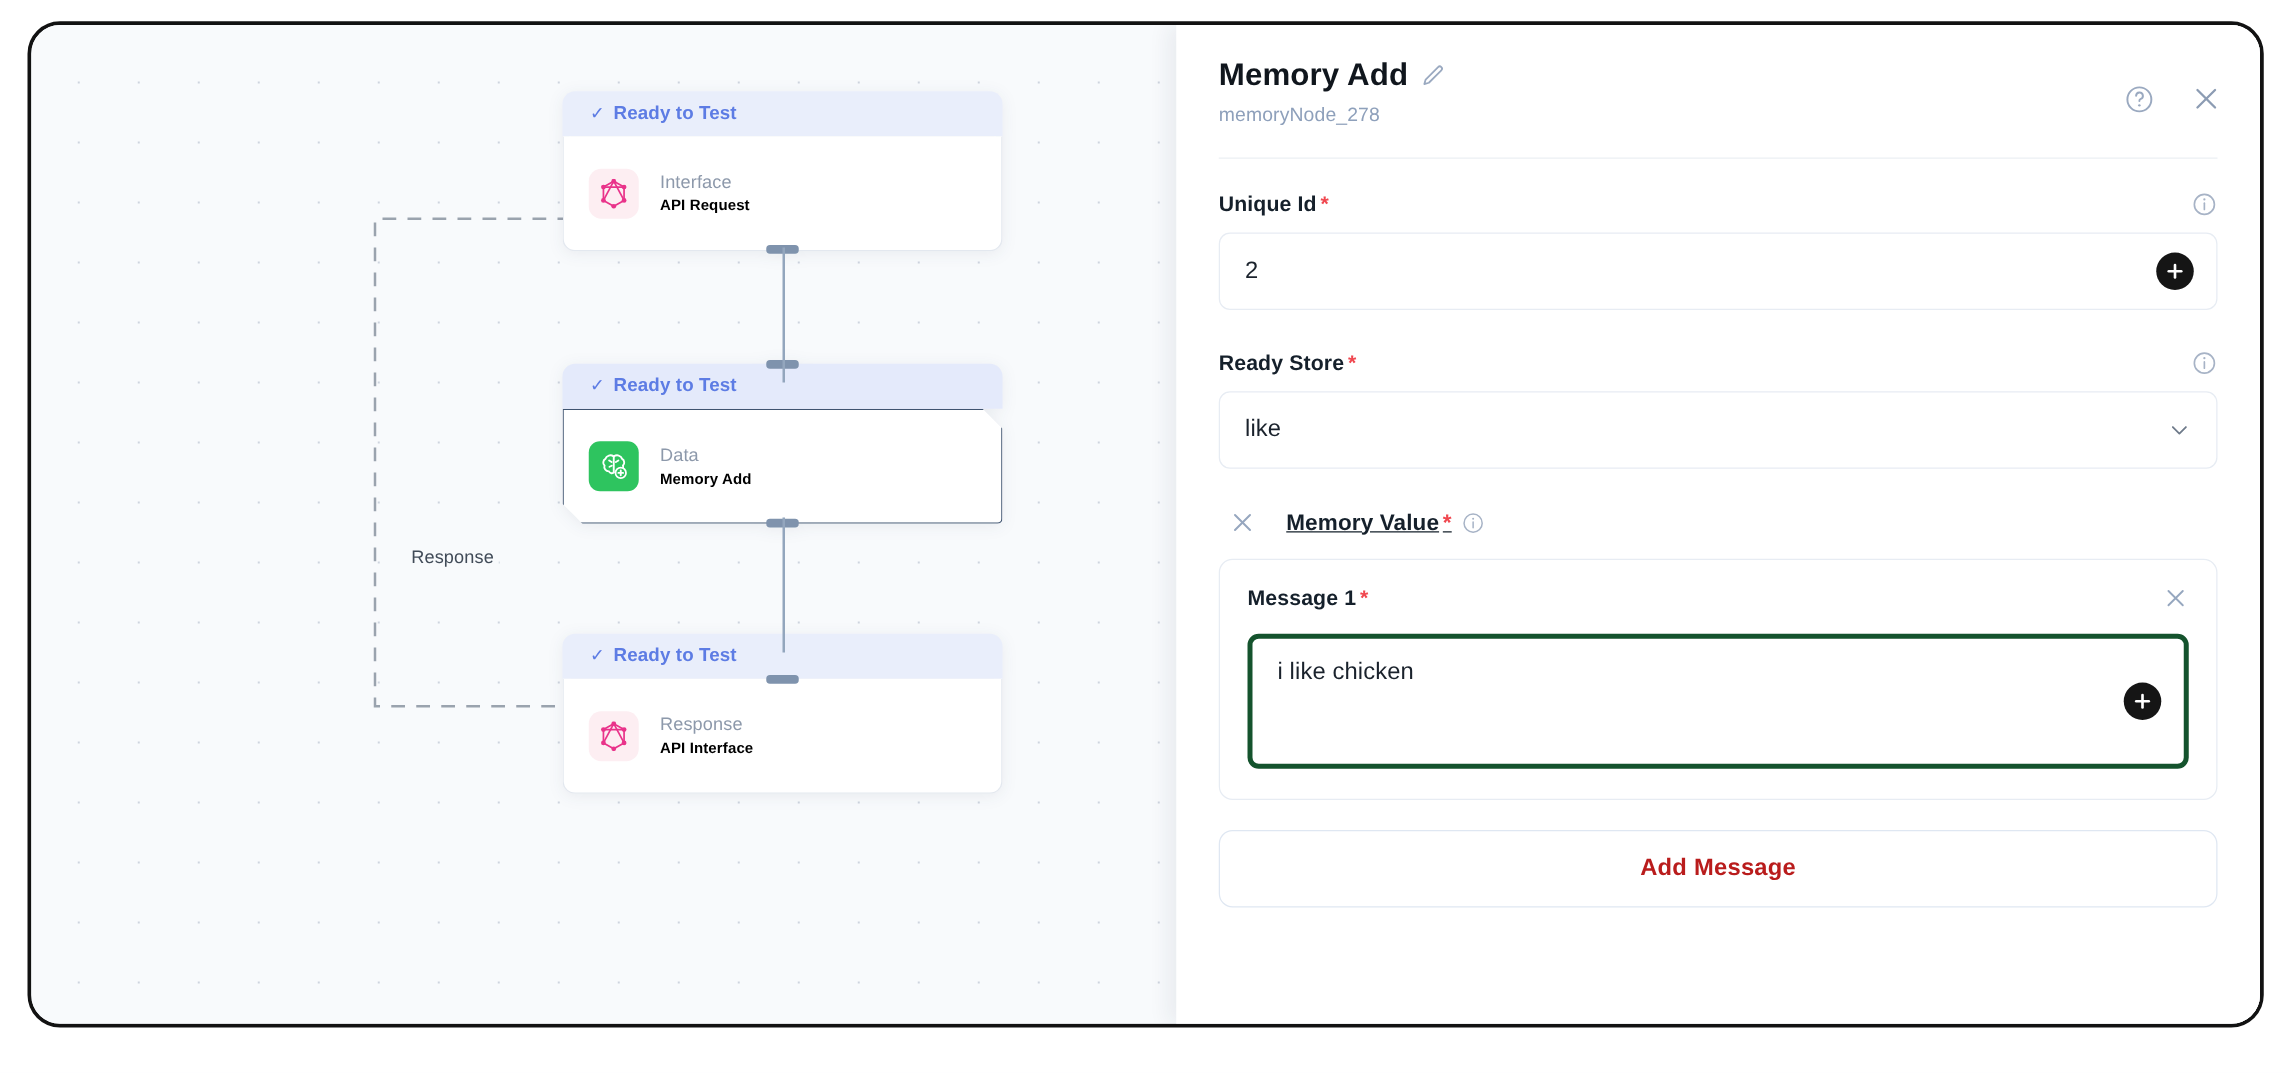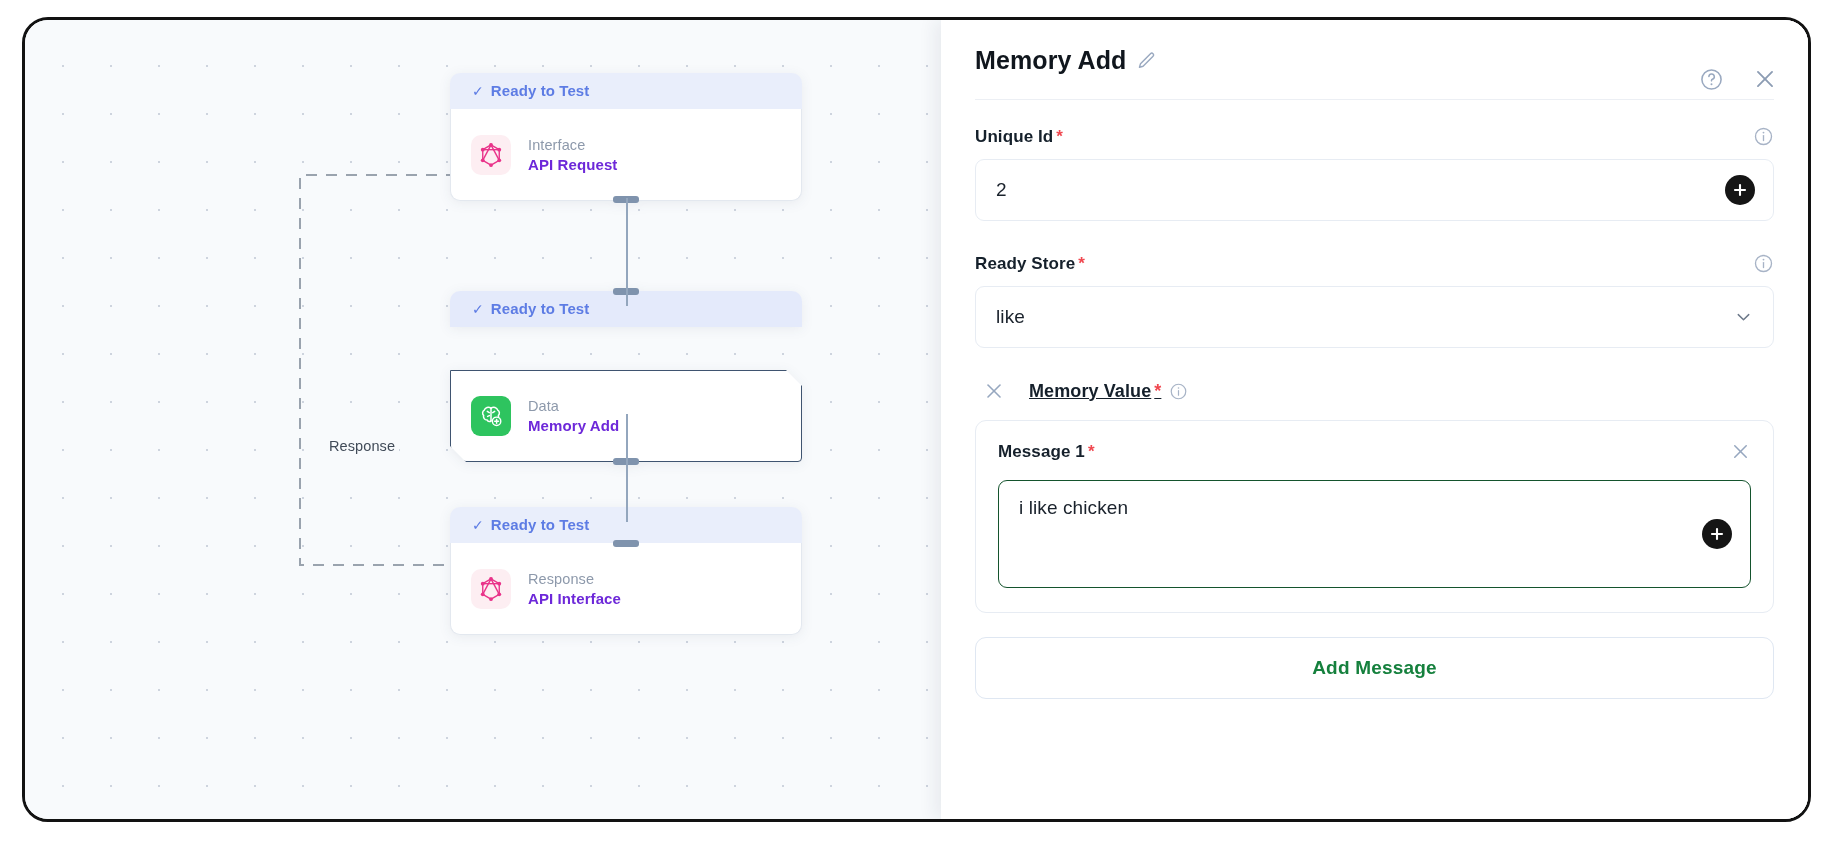--- a/index.html
+++ b/index.html
@@ -74,36 +74,35 @@
     align-items: center;
     gap: 17px;
     padding: 0 20px;
     position: relative;
   }
   .node.selected .node-body {
     border: 1.8px solid #3f5470;
     border-radius: 0 0 4px 16px;
     clip-path: polygon(0 0, calc(100% - 16px) 0, 100% 16px, 100% 100%, 16px 100%, 0 calc(100% - 16px));
     background: #fff;
-    margin-top: 43px;
   }
   .node.selected .node-status { background: #e4eafb; }
 
   .node-icon {
     width: 40px; height: 40px;
     border-radius: 10px;
     display: flex; align-items: center; justify-content: center;
     flex: 0 0 auto;
   }
   .node-icon.graphql { background: #fdeef2; }
   .node-icon.memory  { background: #2ec45f; border-radius: 9px; }
 
   .node-text { display: flex; flex-direction: column; gap: 3px; min-width: 0; }
   .node-kind { font-size: 14.5px; color: #8d99ab; letter-spacing: .1px; }
-  .node-title { font-size: 15px; color: #6d28d9; font-weight: 700; letter-spacing: .1px; }
+  .node-title { font-size: 12px; color: #000000; font-weight: 700; letter-spacing: .1px; }
 
   
   .port {
     position: absolute;
     left: 50%; transform: translateX(-50%);
     width: 26px; height: 7px;
     background: #7f93ad;
     border-radius: 3px;
     z-index: 4;
   }
@@ -172,35 +171,35 @@
   .group-card {
     border: 1px solid #e7ecf3;
     border-radius: 11px;
     padding: 20px 22px 24px 22px;
     margin-bottom: 24px;
   }
   .msg-head { display: flex; align-items: center; justify-content: space-between; margin-bottom: 18px; }
   .msg-label { font-size: 17px; font-weight: 700; color: #15202b; letter-spacing: .1px; }
   .textarea-box {
     position: relative;
-    border: 1px solid #14532d;
+    border: 4px solid #14532d;
     border-radius: 9px;
     height: 108px;
     padding: 16px 62px 0 20px;
     background: #fff;
   }
   .textarea-value { font-size: 19px; color: #1a222c; letter-spacing: .1px; }
 
   #add-message-button {
     border: 1px solid #dfe7f2;
     border-radius: 11px;
     height: 62px;
     display: flex; align-items: center; justify-content: center;
     font-size: 19px;
-    color: #15803d;
+    color: #b91c1c;
     font-weight: 600;
     letter-spacing: .2px;
     cursor: pointer;
   }
 
   .ic { display: inline-flex; align-items: center; justify-content: center; }
   .ic.clickable { cursor: pointer; }
 </style>
 </head>
 <body>
@@ -310,20 +309,21 @@
 
     <div id="panel-header">
       <div id="panel-title-row">
         <span id="panel-title">Memory Add</span>
         <span class="ic clickable">
           <svg width="19" height="19" viewBox="0 0 20 20" fill="none" stroke="#9aa9c0" stroke-width="1.5" stroke-linecap="round" stroke-linejoin="round">
             <path d="M14.2 2.8 a1.9 1.9 0 0 1 2.7 2.7 L6.4 16 L2.6 17.1 L3.7 13.3 Z"></path>
           </svg>
         </span>
       </div>
+      <div id="panel-subtitle">memoryNode_278</div>
 
       <div id="panel-header-actions">
         <span class="ic clickable">
           <svg width="25" height="25" viewBox="0 0 24 24" fill="none" stroke="#9aa9c0" stroke-width="1.5">
             <circle cx="12" cy="12" r="9.2"></circle>
             <path d="M9.5 9.2 a2.6 2.6 0 1 1 3.3 2.6 c-.7.25-.8.8-.8 1.5" stroke-linecap="round"></path>
             <circle cx="12" cy="16.6" r=".95" fill="#9aa9c0" stroke="none"></circle>
           </svg>
         </span>
         <span class="ic clickable">

